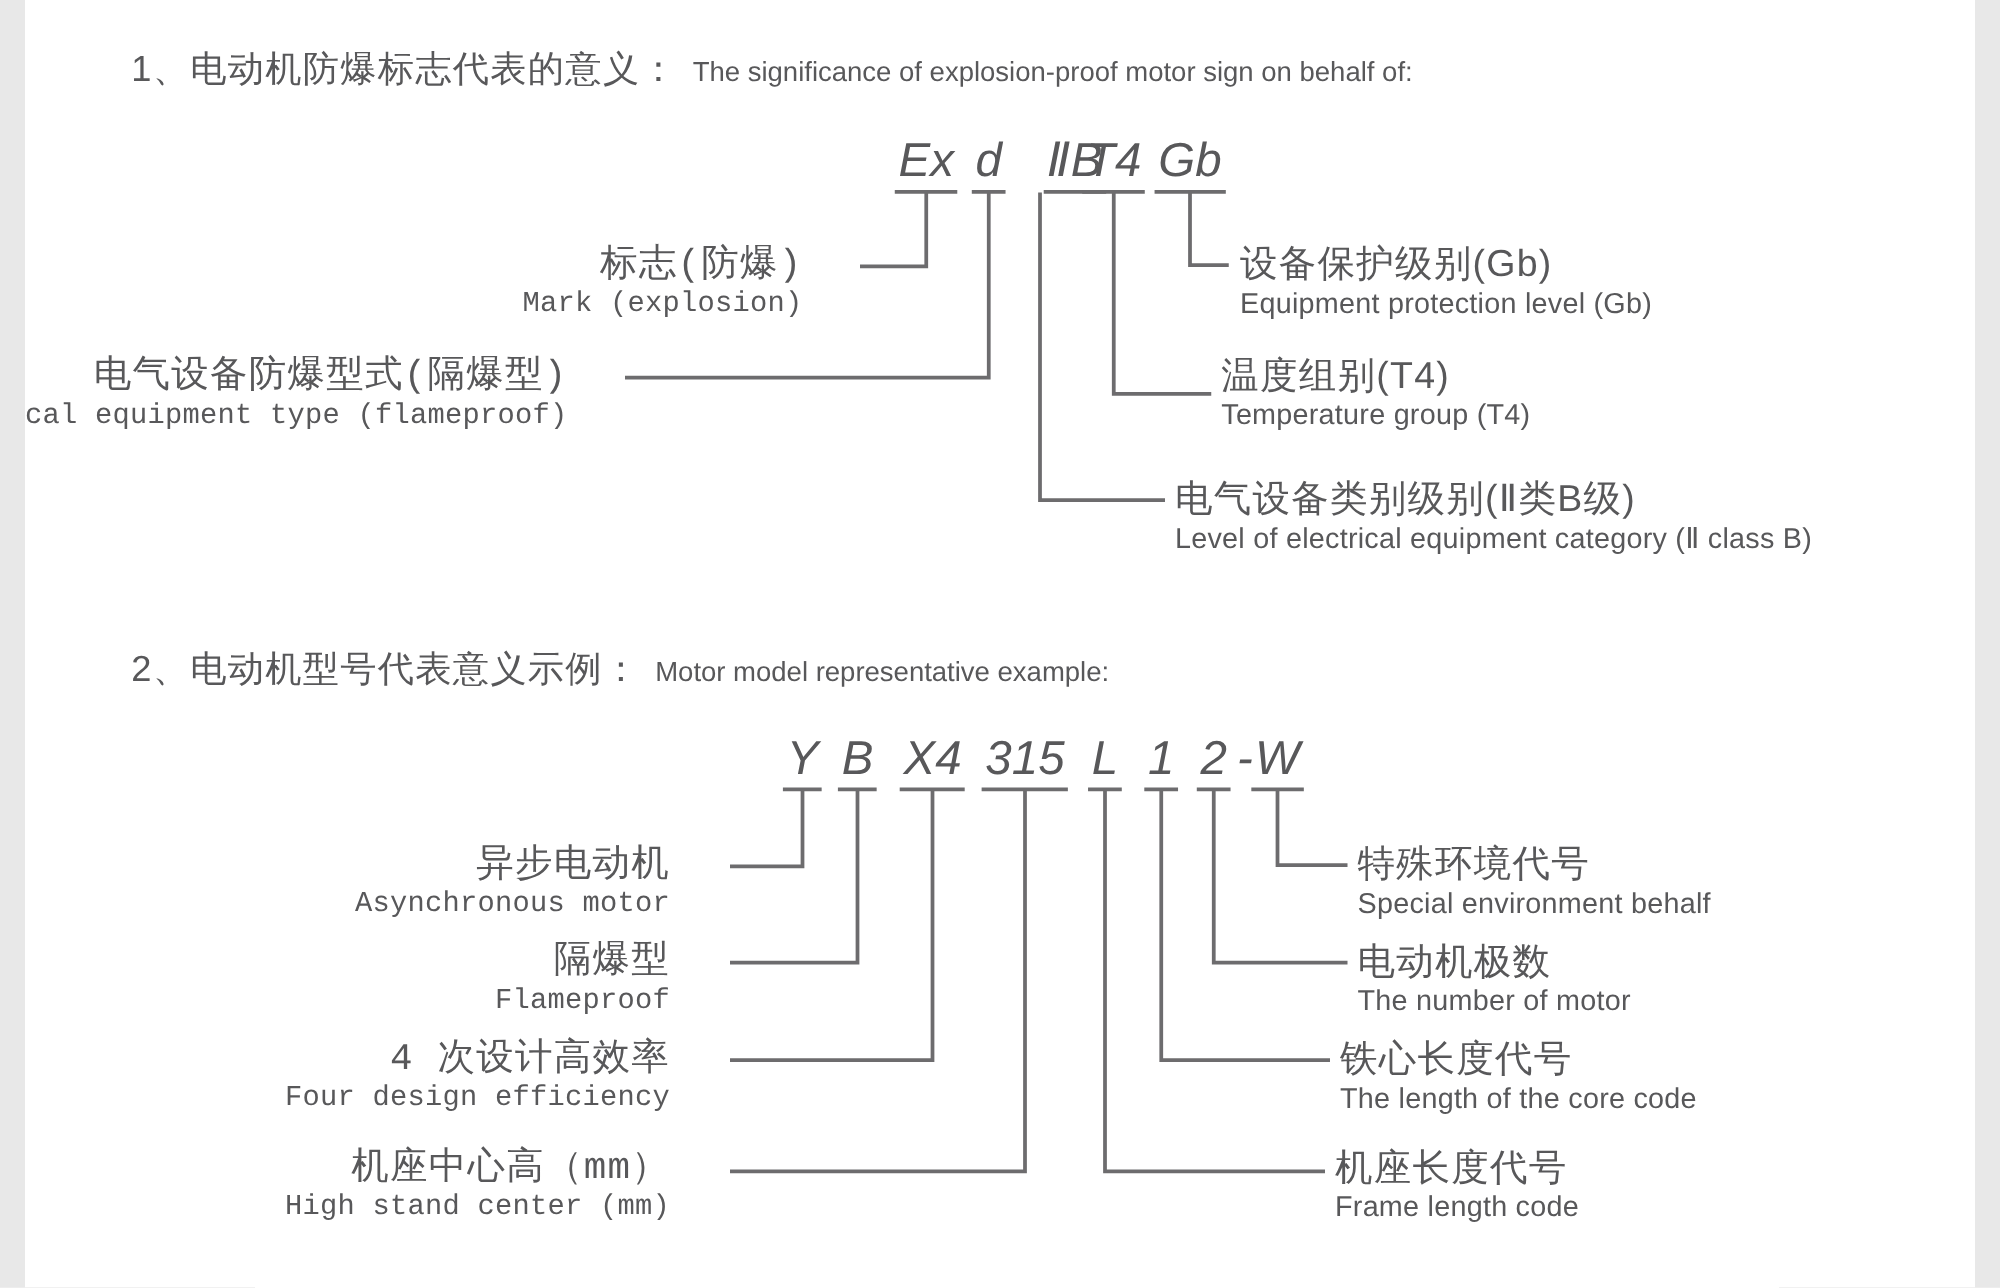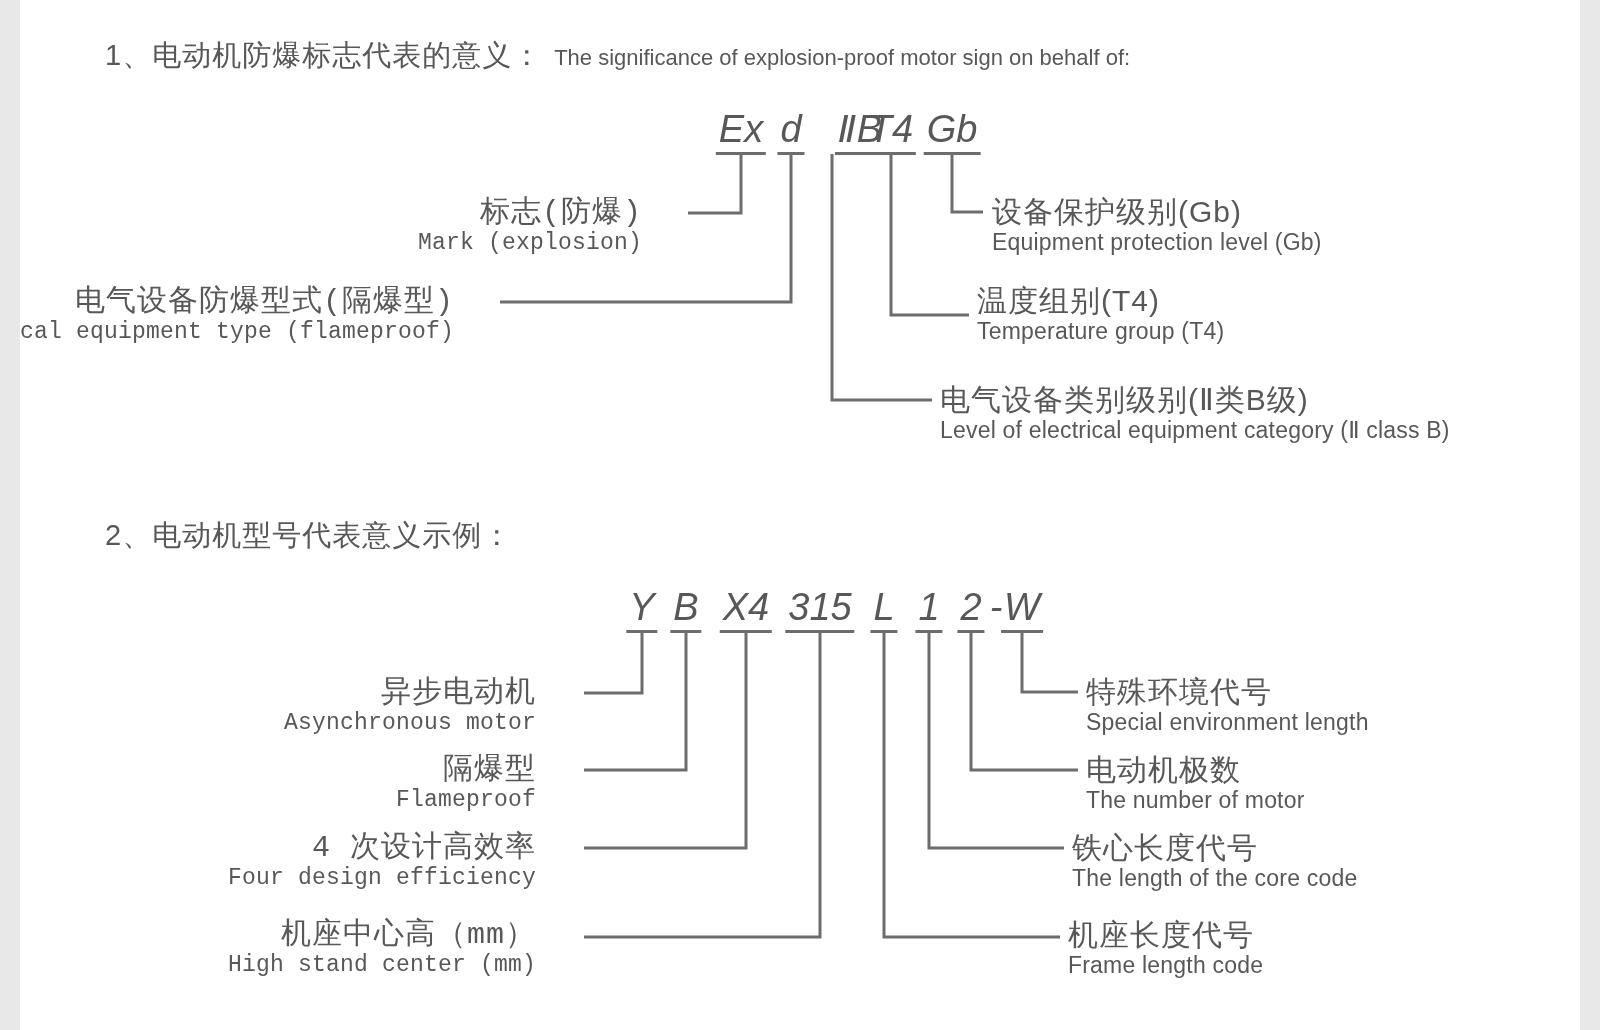--- a/index.html
+++ b/index.html
@@ -95,20 +95,21 @@
     <span class="zh">温度组别(T4)</span>
     <span class="en">Temperature group (T4)</span>
   </div>
   <div class="label" style="top:383px;left:920px;">
     <span class="zh">电气设备类别级别(Ⅱ类B级)</span>
     <span class="en">Level of electrical equipment category (Ⅱ class B)</span>
   </div>
 
   <div class="heading" style="top:516px;left:85px;">
     <span class="h-zh">2、电动机型号代表意义示例：</span>
+    <span class="h-en">Motor model representative example:</span>
   </div>
 
   <span class="seg" style="top:588px;left:622px;">Y</span>
   <span class="seg" style="top:588px;left:666px;">B</span>
   <span class="seg" style="top:588px;left:726px;">X4</span>
   <span class="seg" style="top:588px;left:800px;">315</span>
   <span class="seg" style="top:588px;left:864px;">L</span>
   <span class="seg" style="top:588px;left:909px;">1</span>
   <span class="seg" style="top:588px;left:951px;">2</span>
   <span class="seg no-line" style="top:588px;left:976px;">-</span>
@@ -126,21 +127,21 @@
     <span class="zh">4 次设计高效率</span>
     <span class="en">Four design efficiency</span>
   </div>
   <div class="label ralign" style="top:918px;right:1044px;">
     <span class="zh">机座中心高（mm）</span>
     <span class="en">High stand center (mm)</span>
   </div>
 
   <div class="label" style="top:675px;left:1066px;">
     <span class="zh">特殊环境代号</span>
-    <span class="en">Special environment length</span>
+    <span class="en">Special environment behalf</span>
   </div>
   <div class="label" style="top:753px;left:1066px;">
     <span class="zh">电动机极数</span>
     <span class="en">The number of motor</span>
   </div>
   <div class="label" style="top:831px;left:1052px;">
     <span class="zh">铁心长度代号</span>
     <span class="en">The length of the core code</span>
   </div>
   <div class="label" style="top:918px;left:1048px;">

